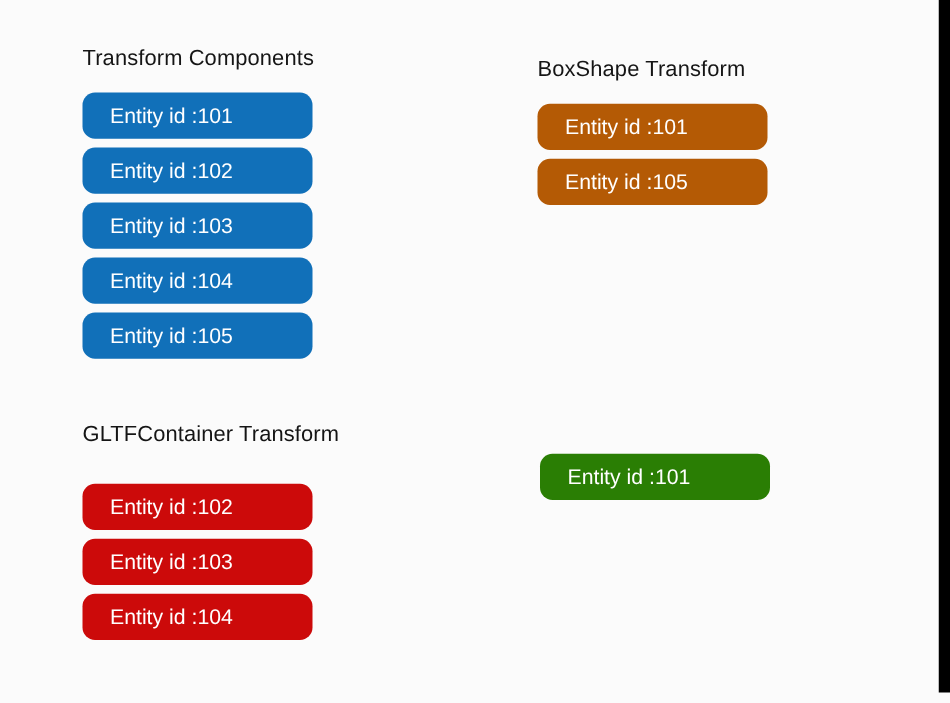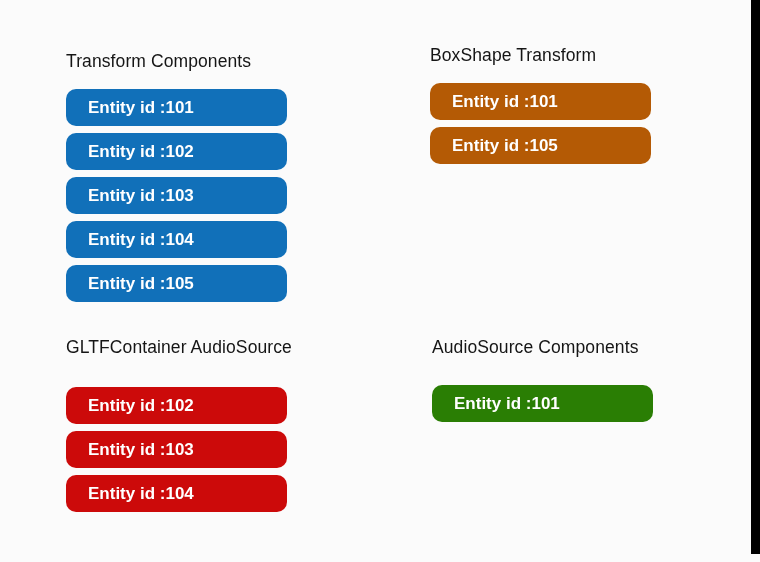--- a/index.html
+++ b/index.html
@@ -22,36 +22,35 @@
     font-size: 17.5px;
     font-weight: 400;
     color: #151515;
     line-height: 22px;
     letter-spacing: 0.1px;
   }
   .pills {
     margin-top: 17px;
   }
   .pill {
-    width: 221px;
+    width: 184px;
     height: 37px;
     border-radius: 10px;
     display: flex;
     align-items: center;
     padding-left: 22px;
     box-sizing: border-box;
     color: #ffffff;
     font-size: 17px;
     line-height: 1;
     margin-bottom: 7px;
     cursor: default;
     white-space: nowrap;
-    font-weight: bold;
   }
-  #sec-transform { left: 66px;  top: 50px;  }
+  #sec-transform { left: 66px;  top: 35px;  }
   #sec-boxshape  { left: 430px; top: 44px;  }
   #sec-gltf      { left: 66px;  top: 336px; }
   #sec-gltf  .pills { margin-top: 29px; }
   #sec-audio     { left: 432px; top: 336px; }
   #sec-audio .pills { margin-top: 27px; }
   .edge-bar {
     position: absolute;
     top: 0;
     right: 0;
     width: 9px;
@@ -75,28 +74,27 @@
 
 <div class="section" id="sec-boxshape">
   <h2>BoxShape Transform</h2>
   <div class="pills">
     <div class="pill" style="background-color: rgb(180, 90, 5);">Entity id :101</div>
     <div class="pill" style="background-color: rgb(180, 90, 5);">Entity id :105</div>
   </div>
 </div>
 
 <div class="section" id="sec-gltf">
-  <h2>GLTFContainer AudioSource</h2>
+  <h2>GLTFContainer Transform</h2>
   <div class="pills">
     <div class="pill" style="background-color: rgb(204, 10, 10);">Entity id :102</div>
     <div class="pill" style="background-color: rgb(204, 10, 10);">Entity id :103</div>
     <div class="pill" style="background-color: rgb(204, 10, 10);">Entity id :104</div>
   </div>
 </div>
 
 <div class="section" id="sec-audio">
-  <h2>AudioSource Components</h2>
   <div class="pills">
     <div class="pill" style="background-color: rgb(42, 126, 4);">Entity id :101</div>
   </div>
 </div>
 
 <div class="edge-bar" style="background-color: rgb(0, 0, 0);"></div>
 
 </body></html>

